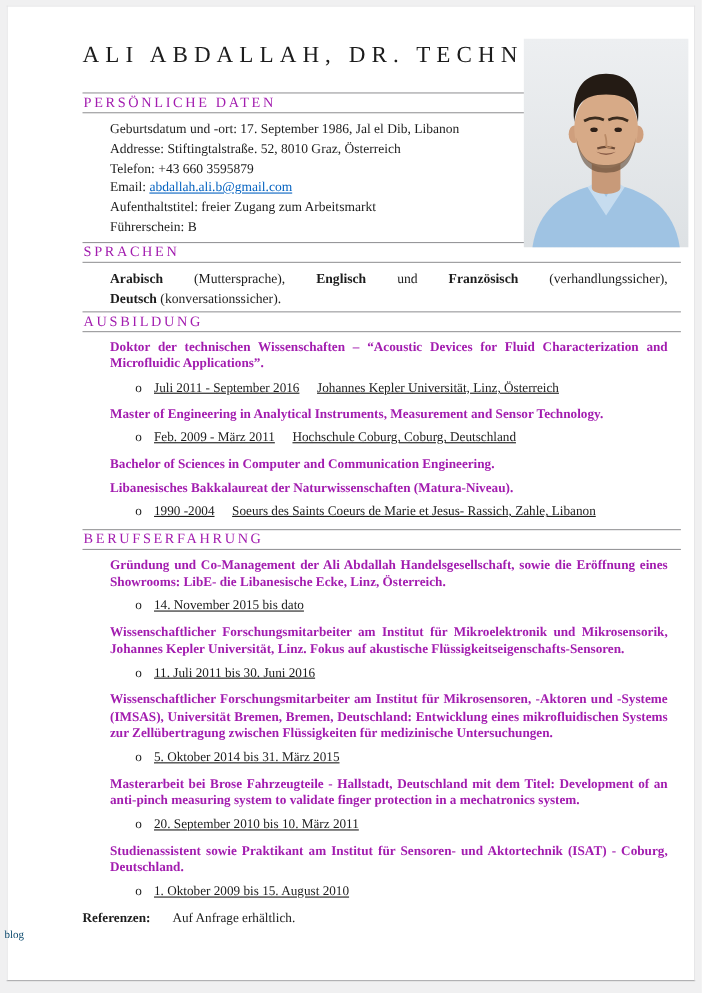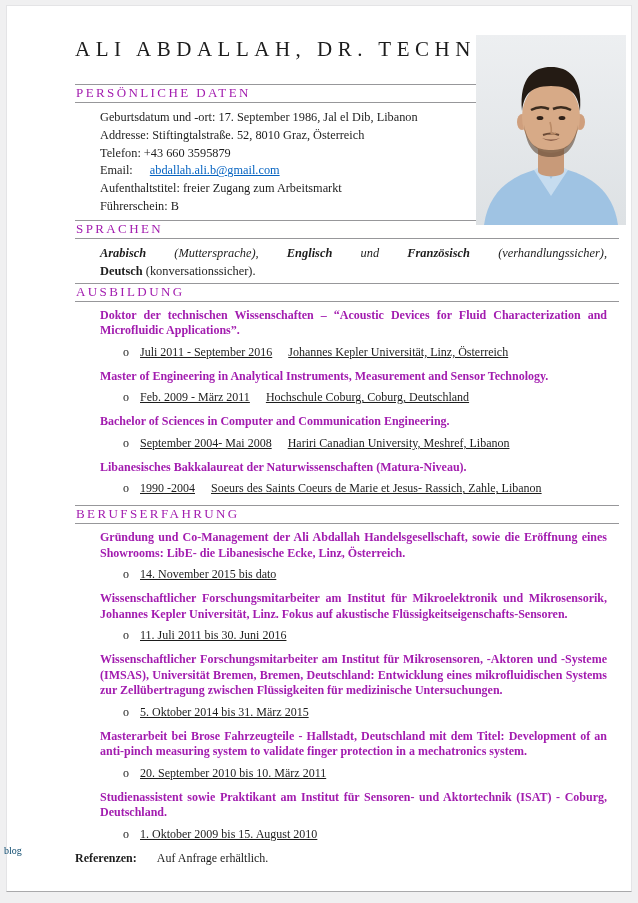--- a/index.html
+++ b/index.html
@@ -50,25 +50,25 @@
     padding:6px 12px 4px 25px;
     font-size:12.3px;
     line-height:17.8px;
   }
   .personal-body { width:404px; padding-top:6px; padding-bottom:4px; }
   .pline { white-space:nowrap; }
   .email-link {
     color:#0563c1;
     text-decoration:underline;
     cursor:pointer;
-    margin-left:17px;
+    margin-left:3px;
     text-align:right;
   }
   .lang-body { padding-top:5px; padding-bottom:2px; font-size:12.4px; line-height:18.5px; }
-  .lang-line1 { text-align:justify; text-align-last:justify;font-style:italic; }
+  .lang-line1 { text-align:justify; text-align-last:justify; }
   .b { font-weight:700; }
   .list-body { padding-top:6px; padding-bottom:0; font-size:12px; line-height:15.5px; }
   .entry-title {
     font-weight:700;
     color:#a21caf;
     text-align:justify;
     margin:0 0 6px 0;
   }
   .bullet { padding-left:23px; margin:4px 0 9px 0; line-height:15px;text-decoration:underline; }
   .marker { display:inline-block; width:17px; }
@@ -150,21 +150,20 @@
     <div class="entry">
       <p class="entry-title">Doktor der technischen Wissenschaften – “Acoustic Devices for Fluid Characterization and Microfluidic Applications”.</p>
       <p class="bullet"><span class="marker">o</span><span class="bdate">Juli 2011 - September 2016</span><span class="bplace">Johannes Kepler Universität, Linz, Österreich</span></p>
     </div>
     <div class="entry">
       <p class="entry-title">Master of Engineering in Analytical Instruments, Measurement and Sensor Technology.</p>
       <p class="bullet"><span class="marker">o</span><span class="bdate">Feb. 2009 - März 2011</span><span class="bplace">Hochschule Coburg, Coburg, Deutschland</span></p>
     </div>
     <div class="entry">
       <p class="entry-title">Bachelor of Sciences in Computer and Communication Engineering.</p>
-      <p class="bullet"><span class="marker">o</span><span class="bdate">September 2004- Mai 2008</span><span class="bplace">Hariri Canadian University, Meshref, Libanon</span></p>
     </div>
     <div class="entry">
       <p class="entry-title">Libanesisches Bakkalaureat der Naturwissenschaften (Matura-Niveau).</p>
       <p class="bullet"><span class="marker">o</span><span class="bdate">1990 -2004</span><span class="bplace">Soeurs des Saints Coeurs de Marie et Jesus- Rassich, Zahle, Libanon</span></p>
     </div>
   </div>
 
   <div class="sec-head">
     <div class="rule"></div>
     <h2 class="sec-title">BERUFSERFAHRUNG</h2>

